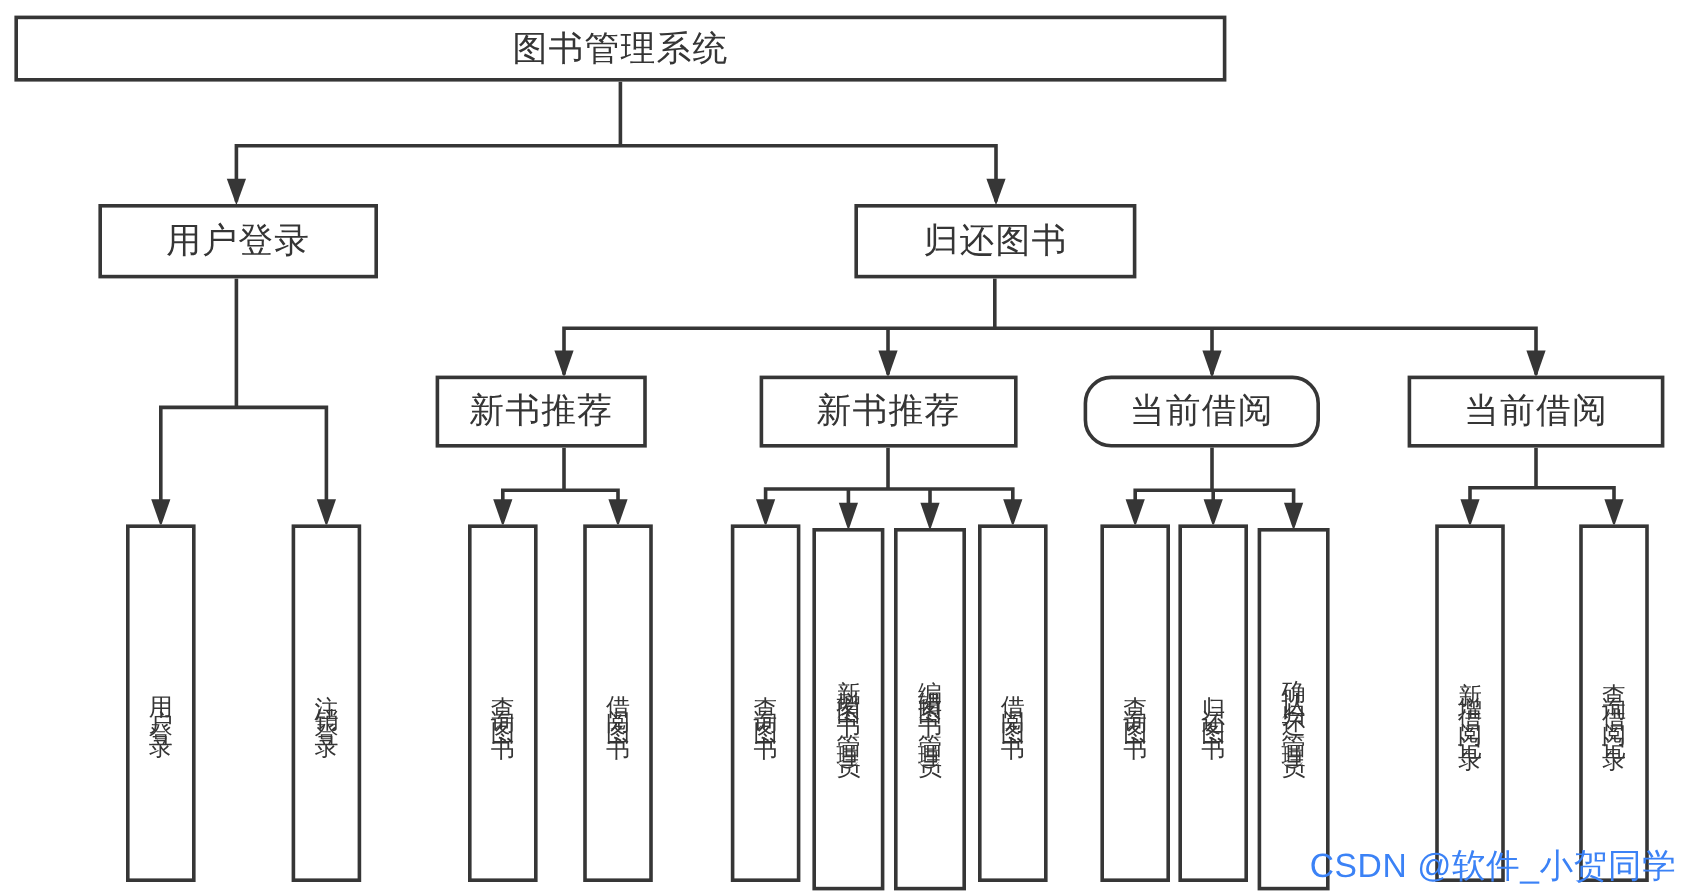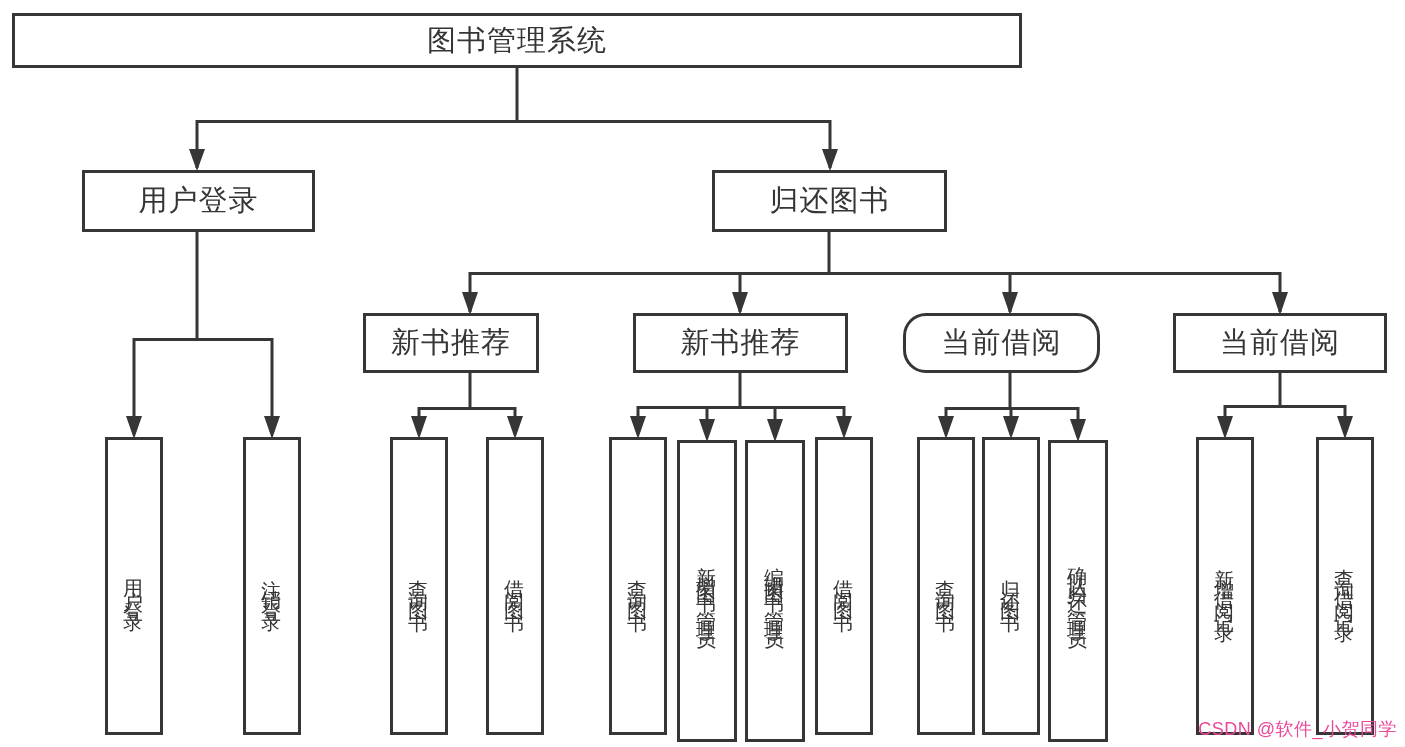--- a/index.html
+++ b/index.html
@@ -58,22 +58,22 @@
   .lf-8  { left: 815px; }
   .lf-9  { left: 917px; }
   .lf-10 { left: 982px; }
   .lf-11 { left: 1048px; }
   .lf-12 { left: 1196px; }
   .lf-13 { left: 1316px; }
   .watermark {
     position: absolute;
     right: 8px;
     bottom: 6px;
-    font-size: 18px;
-    color: #ec4899;
+    font-size: 28px;
+    color: #3b82f6;
     letter-spacing: 0.5px;
     white-space: nowrap;
     margin-left: 44px;
   }
 </style>
 </head>
 <body>
 
 <div class="stage">
 

